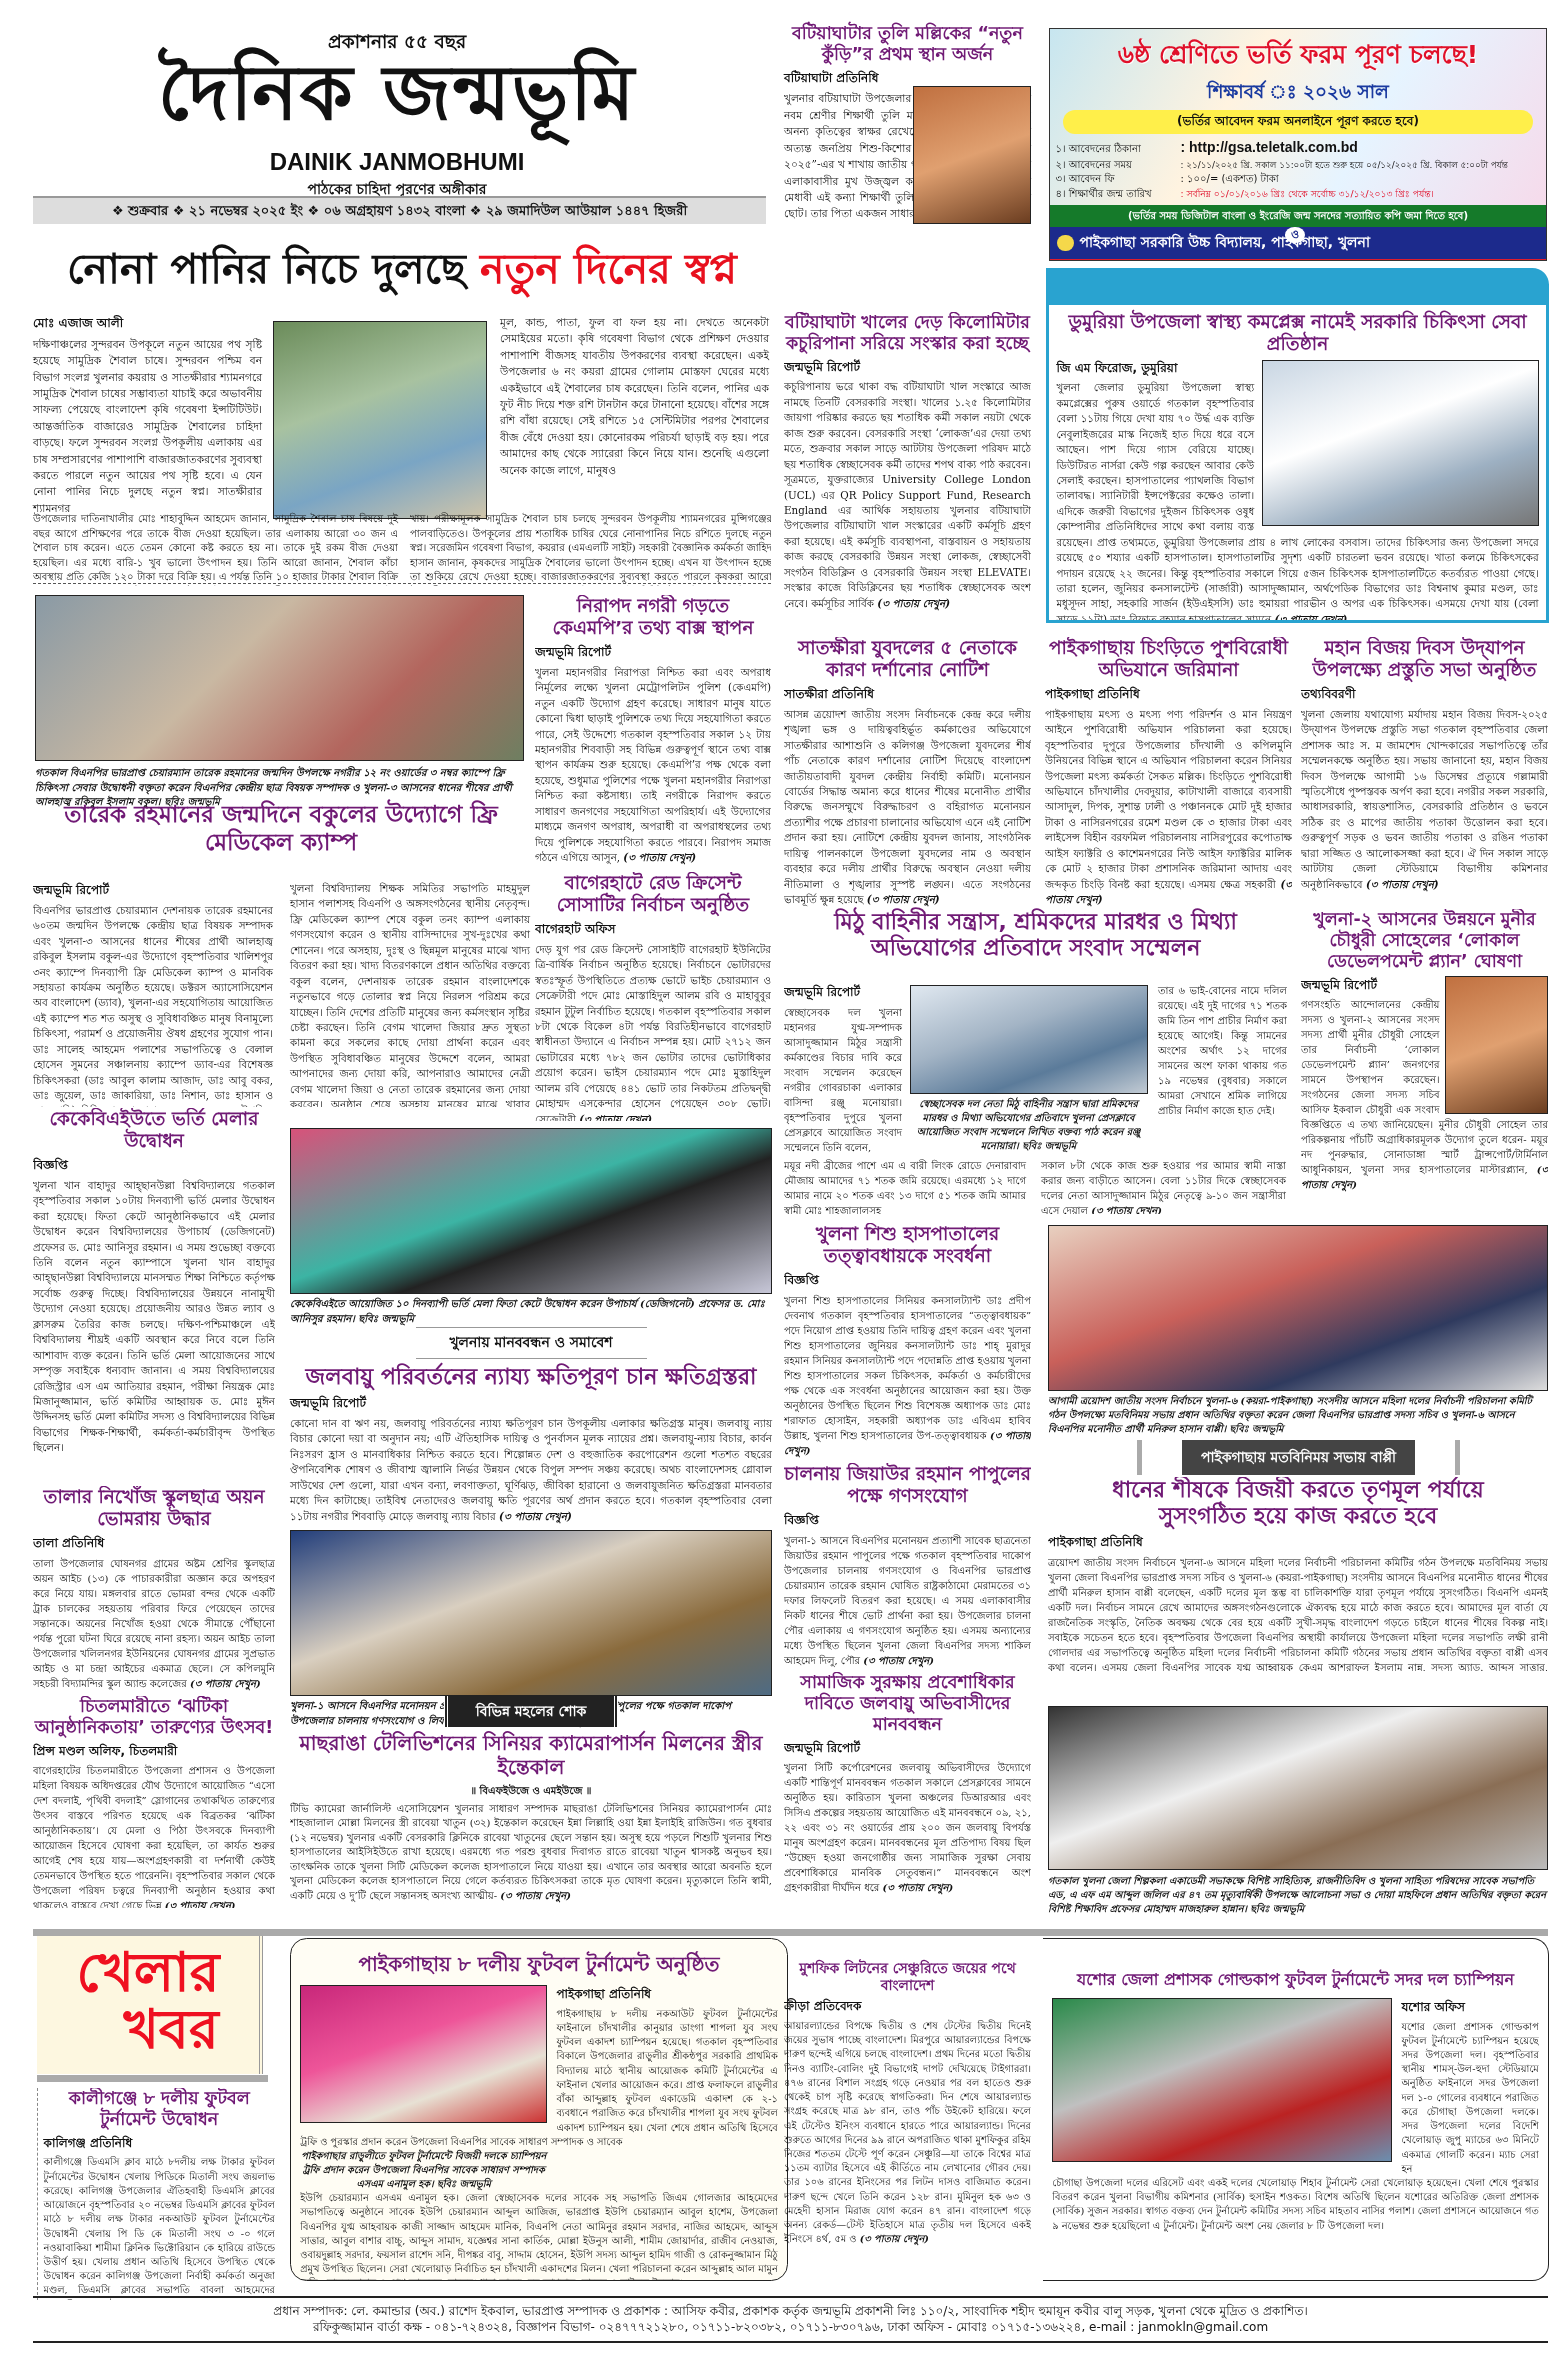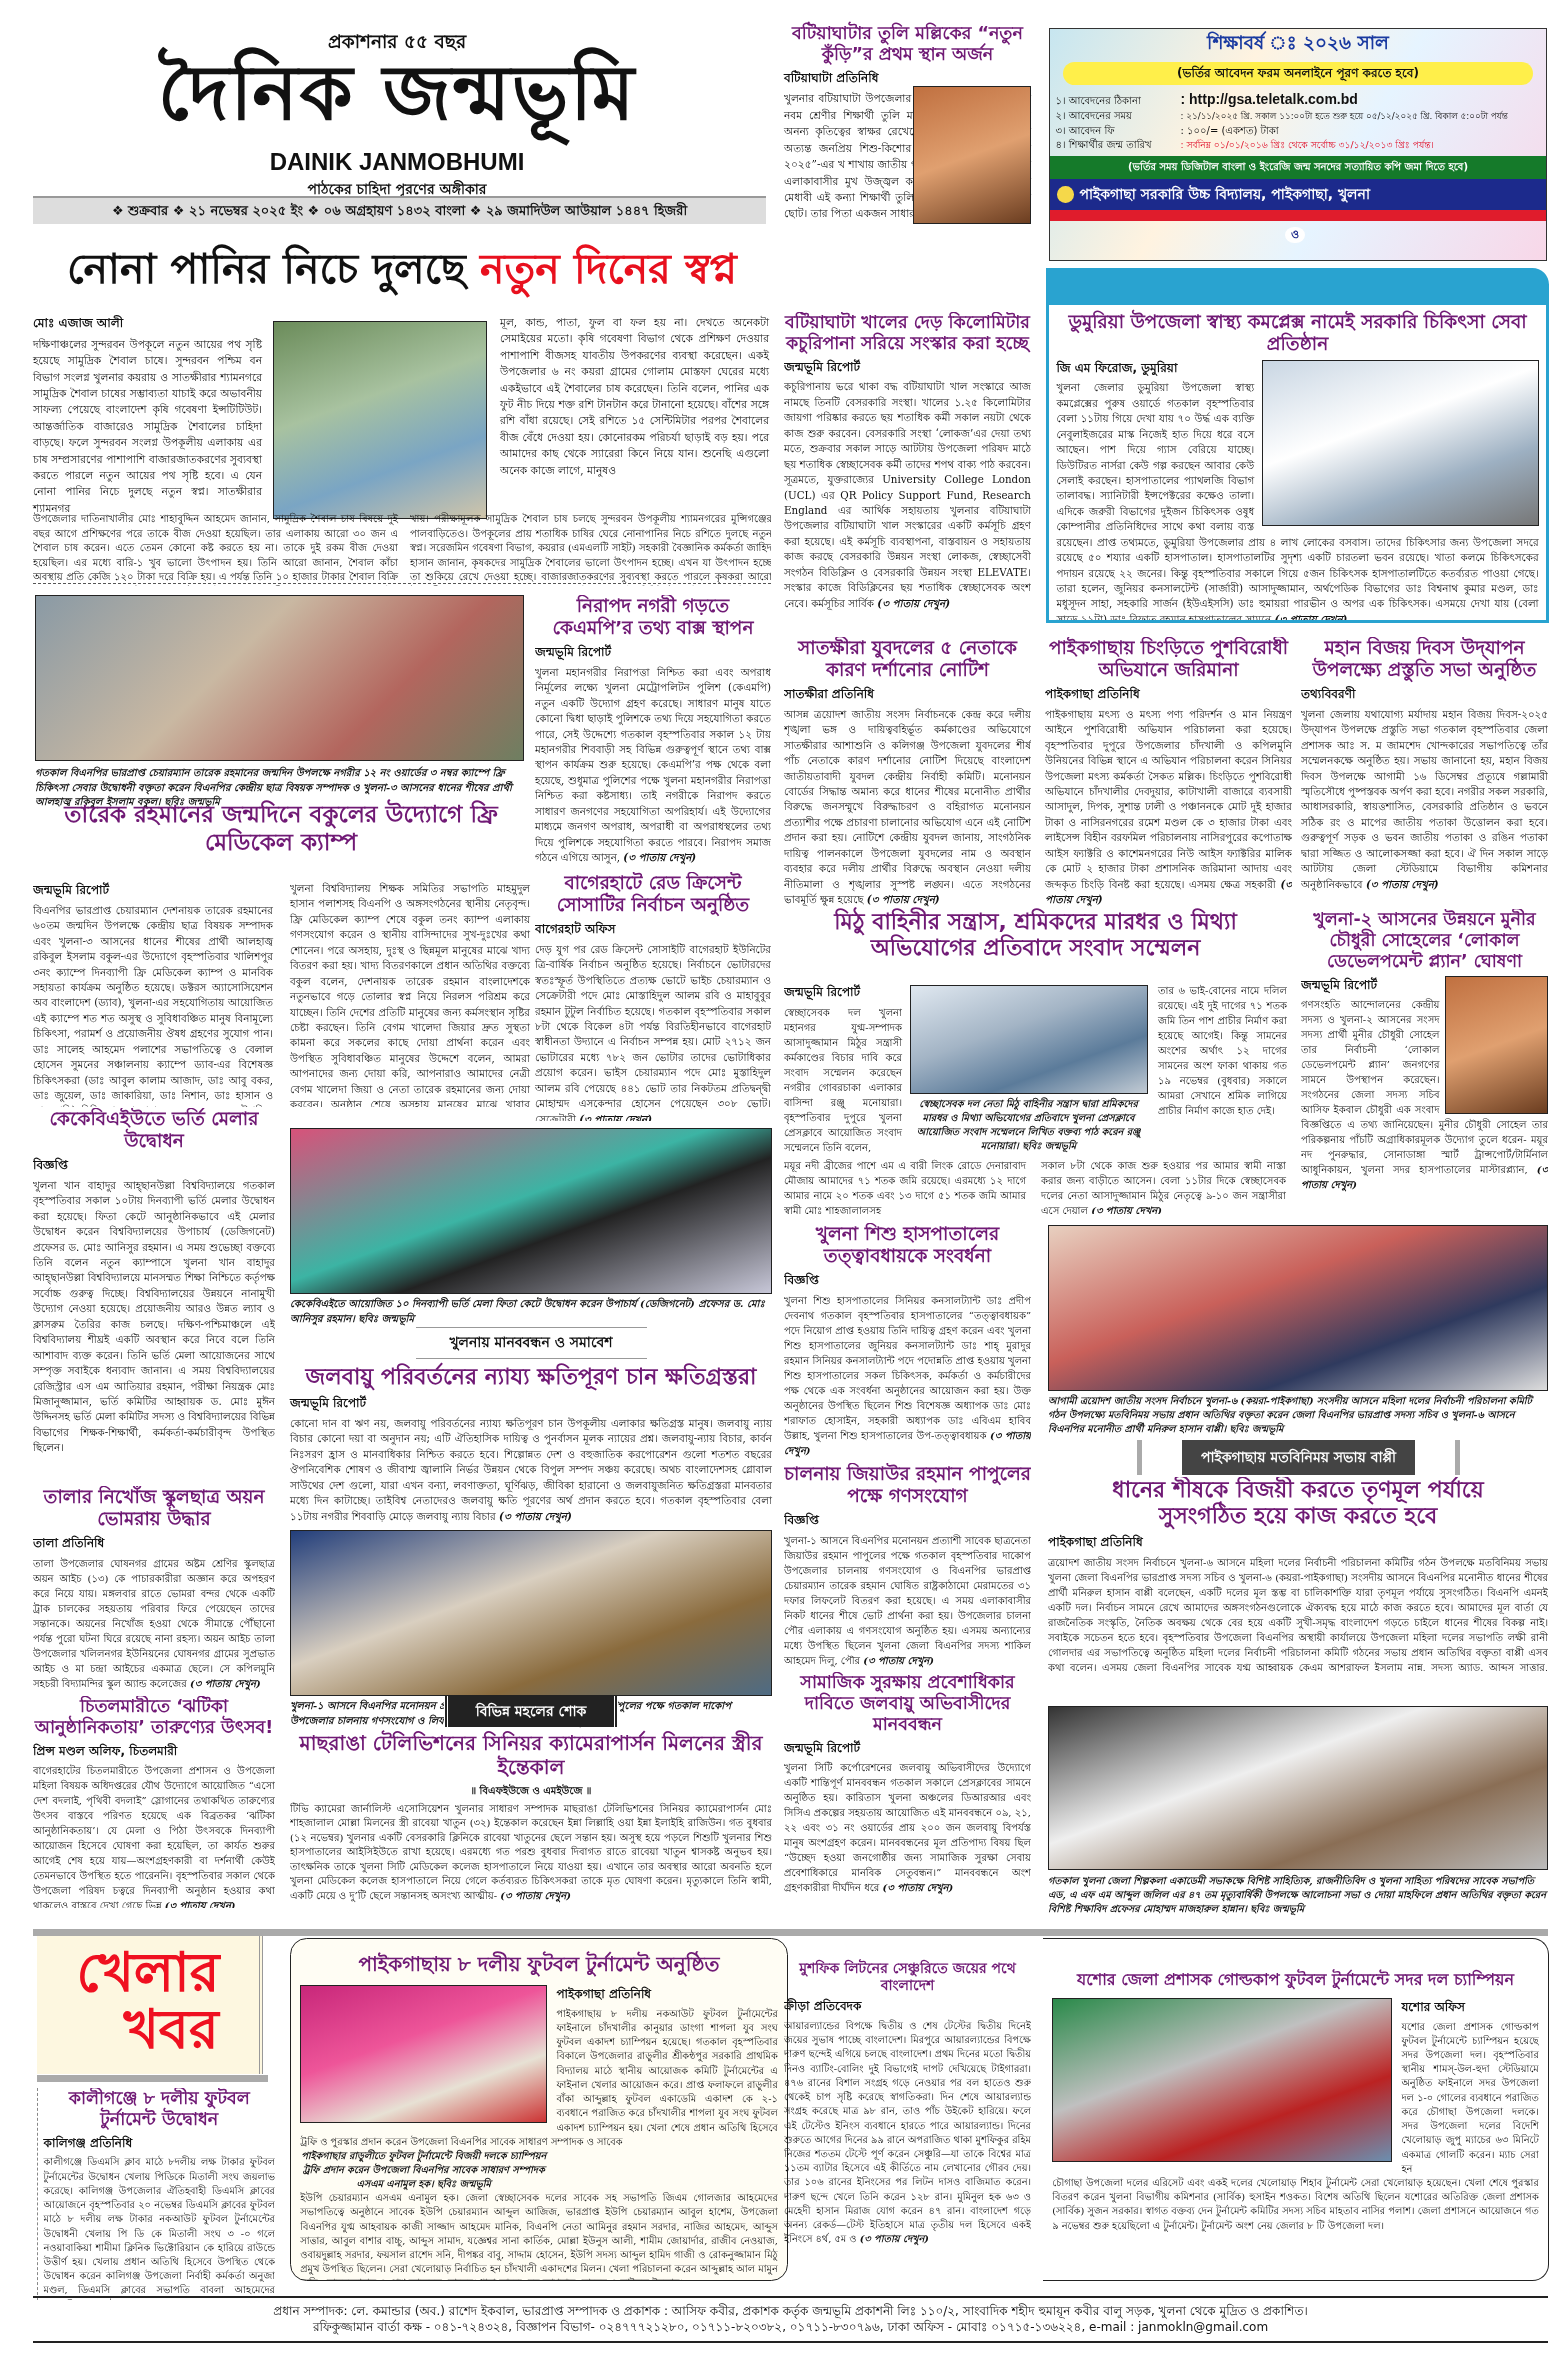--- a/index.html
+++ b/index.html
@@ -42,20 +42,21 @@
 <div class="abs" style="left:784px;top:23px;width:247px;height:286px">
   <div class="hl" style="font-size:17.5px">বটিয়াঘাটার তুলি মল্লিকের “নতুন কুঁড়ি”র প্রথম স্থান অর্জন</div>
   <div class="photo p6 abs" style="right:0;top:63px;width:118px;height:138px"></div>
   <div class="by">বটিয়াঘাটা প্রতিনিধি</div>
   <div class="body" style="font-size:10.6px">
     <span style="display:block;text-indent:0;clear:none">খুলনার বটিয়াঘাটা উপজেলার প্রগতি মাধ্যমিক বিদ্যাপীঠের নবম শ্রেণীর শিক্ষার্থী তুলি মল্লিক সারাদেশের মধ্যে এক অনন্য কৃতিত্বের স্বাক্ষর রেখেছে। বাংলাদেশ টেলিভিশনের অত্যন্ত জনপ্রিয় শিশু-কিশোর প্রতিযোগিতা “নতুন কুঁড়ি ২০২৫”-এর খ শাখায় জাতীয় পর্যায়ে প্রথম স্থান অর্জন করে এলাকাবাসীর মুখ উজ্জ্বল করেছে সে। দরিদ্র পরিবারের মেধাবী এই কন্যা শিক্ষার্থী তুলি দুই ভাইবোনের মধ্যে সবার ছোট। তার পিতা একজন সাধারণ মাছ</span>
   </div>
 </div>
 
 <div class="abs" style="left:1049px;top:28px;width:498px;height:233px;border:1.8px solid #333;background:linear-gradient(120deg,#c7e6f0,#fff3e0 35%,#e6f4ff 60%,#f8d7e8);overflow:hidden">
+  <div style="font-family:'DejaVu Sans',sans-serif;font-weight:900;color:#e0102a;font-size:25px;text-align:center;margin-top:5.5px;text-shadow:0.9px 0.9px 0 #fff">৬ষ্ঠ শ্রেণিতে ভর্তি ফরম পূরণ চলছে!</div>
   <div style="font-family:'DejaVu Sans',sans-serif;font-weight:bold;color:#1a3aa0;font-size:18.5px;text-align:center">শিক্ষাবর্ষ ঃ ২০২৬ সাল</div>
   <div style="background:#ffef4a;border-radius:13px;margin:1.8px 13px;font-family:'DejaVu Sans',sans-serif;font-weight:bold;font-size:12px;text-align:center;color:#111;padding:1.8px">(ভর্তির আবেদন ফরম অনলাইনে পূরণ করতে হবে)</div>
   <div style="padding:1.8px 5.5px;font-family:'DejaVu Sans',sans-serif;font-size:10px;line-height:1.45">
     <div><span style="display:inline-block;width:125px">১। আবেদনের ঠিকানা</span><span style="font-weight:bold;font-size:14px;font-family:'Liberation Sans',sans-serif">: http://gsa.teletalk.com.bd</span></div>
     <div><span style="display:inline-block;width:125px">২। আবেদনের সময়</span><span style="font-size:8.8px">: ২১/১১/২০২৫ খ্রি. সকাল ১১:০০টা হতে শুরু হয়ে ০৫/১২/২০২৫ খ্রি. বিকাল ৫:০০টা পর্যন্ত</span></div>
     <div><span style="display:inline-block;width:125px">৩। আবেদন ফি</span><span>: ১০০/= (একশত) টাকা</span></div>
     <div><span style="display:inline-block;width:125px">৪। শিক্ষার্থীর জন্ম তারিখ</span><span style="color:#e0102a;font-size:9.2px">: সর্বনিম্ন ০১/০১/২০১৬ খ্রিঃ থেকে সর্বোচ্চ ৩১/১২/২০১৩ খ্রিঃ পর্যন্ত।</span></div>
   </div>
   <div style="background:#157a2a;color:#fff;font-family:'DejaVu Sans',sans-serif;font-size:10px;font-weight:bold;text-align:center;padding:2.8px 1.8px;margin-top:1.8px">(ভর্তির সময় ডিজিটাল বাংলা ও ইংরেজি জন্ম সনদের সত্যায়িত কপি জমা দিতে হবে)</div>
   <div style="background:#1c2a8c;color:#fff;font-family:'DejaVu Sans',sans-serif;font-size:14px;font-weight:bold;padding:3.7px 7.4px;display:flex;align-items:center;gap:5.5px">

